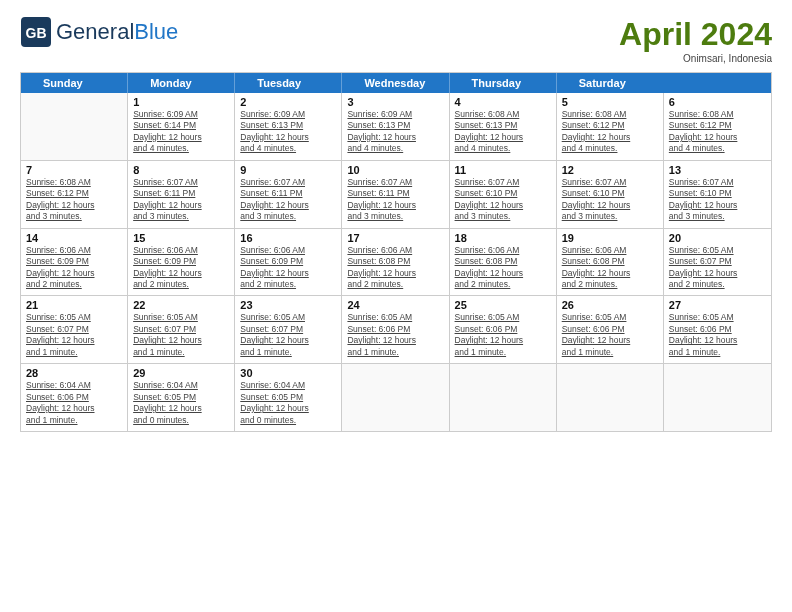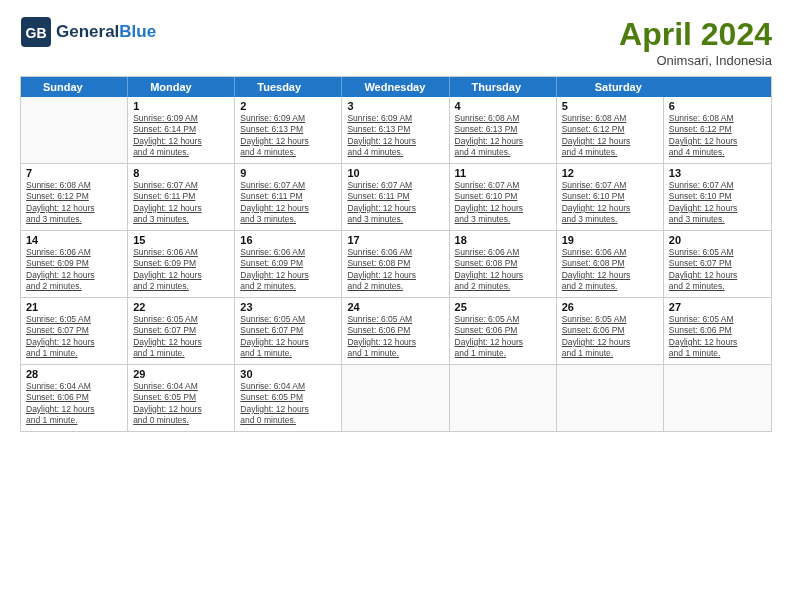--- a/index.html
+++ b/index.html
@@ -30,21 +30,21 @@
     }
     .title-block {
       text-align: right;
     }
     .main-title {
       font-size: 32px;
       font-weight: bold;
       color: #4d7c0f;
     }
     .subtitle {
-      font-size: 13px;
+      font-size: 10px;
       color: #444;
     }
     .calendar {
       flex: 1;
       display: flex;
       flex-direction: column;
       border: 1px solid #ccc;
     }
     .cal-header-row {
       display: grid;
@@ -52,21 +52,21 @@
       background: #2176c7;
     }
     .cal-header-cell {
       color: #fff;
       font-size: 11px;
       font-weight: bold;
       padding: 4px 22px;
       text-align: left;
       border-right: 1px solid rgba(255,255,255,0.3);
     }
-    .cal-header-cell:last-child { border-right: none; text-align: right; }
+    .cal-header-cell:last-child { border-right: none; }
     .cal-body {
       flex: 1;
       display: flex;
       flex-direction: column;
     }
     .cal-row {
       display: grid;
       grid-template-columns: repeat(7, 1fr);
       flex: 1;
       border-top: 1px solid #ccc;
@@ -101,21 +101,21 @@
 
 <div class="page">
   <div class="header">
     <div class="logo">
       <div style="display:flex;align-items:center;gap:4px;">
         <svg width="32" height="32" viewBox="0 0 32 32">
           <rect x="1" y="1" width="30" height="30" rx="4" fill="#1a3a5c"></rect>
           <text x="16" y="22" font-size="14" font-family="Arial" font-weight="bold" fill="white" text-anchor="middle">GB</text>
         </svg>
         <div>
-          <div style="font-size:17px;font-weight:bold;color:#1a3a5c;line-height:1.1;">
+          <div style="font-size:22px;font-weight:normal;color:#1a3a5c;line-height:1.1;">
             <span>General</span><span style="color:#2176c7;">Blue</span>
           </div>
         </div>
       </div>
     </div>
     <div class="title-block">
       <div class="main-title">April 2024</div>
       <div class="subtitle">Onimsari, Indonesia</div>
     </div>
   </div>

